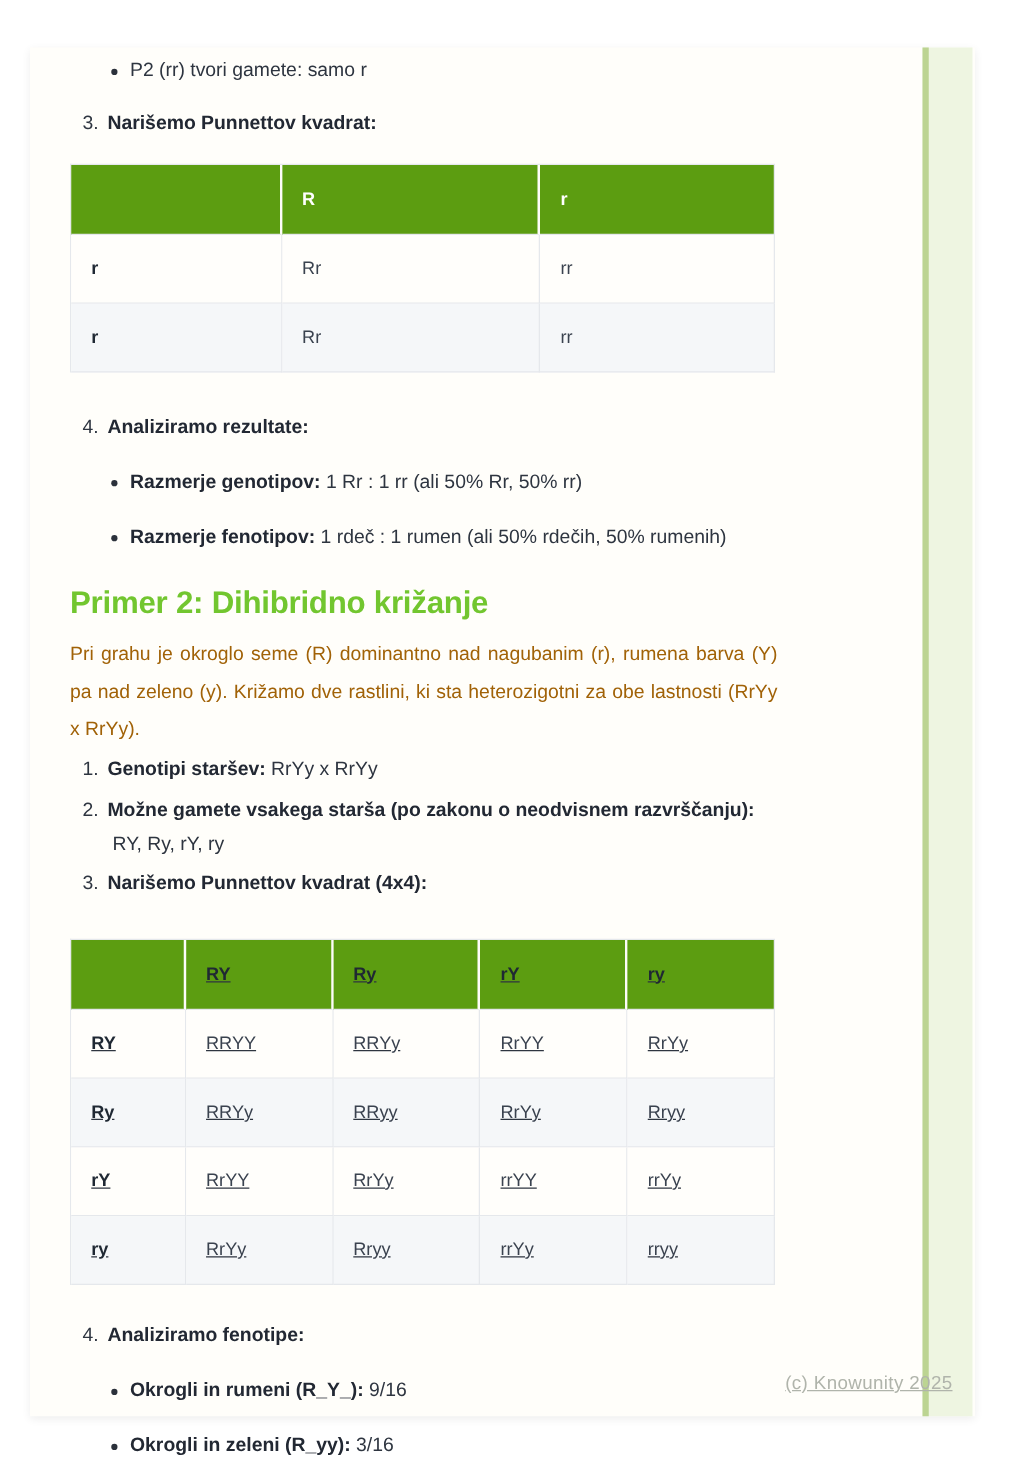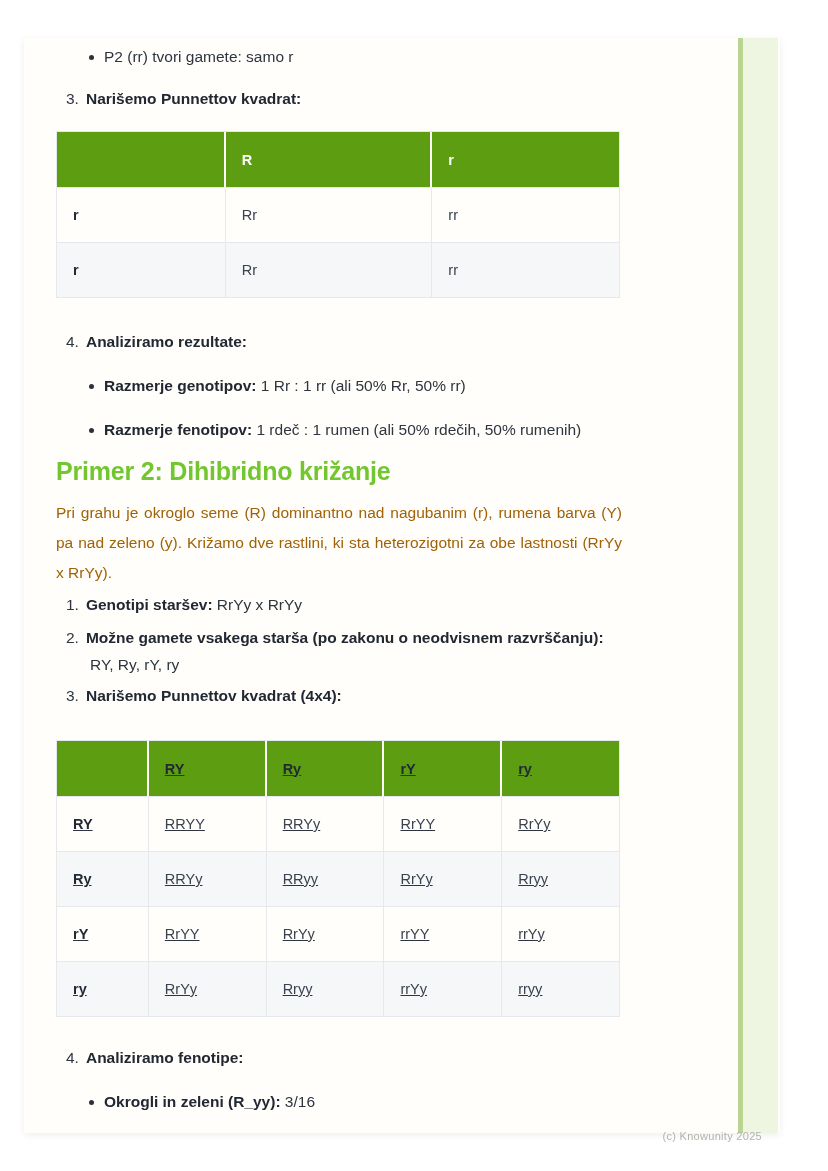--- a/index.html
+++ b/index.html
@@ -25,21 +25,21 @@
   
   .bli{display:flex;margin-left:33px;}
   .bli .dot{flex:none;width:5px;height:5px;border-radius:50%;background:#2b313b;margin:9px 10px 0 0;}
   .b{font-weight:700;color:#222833;}
   
   .oli{display:flex;margin-left:10px;}
   .oli .n{flex:none;margin-right:7px;}
   .cont-line{margin-left:34px;margin-top:5px;}
   
   .h2{
-    margin-top:15px;font-size:25px;line-height:30px;font-weight:700;
+    margin-top:26px;font-size:25px;line-height:30px;font-weight:700;
     color:#72c62f;letter-spacing:-.2px;
   }
   
   .para{margin-top:12px;text-align:justify;line-height:30px;color:#a16207;}
   
   table.punnett{
     border-collapse:separate;border-spacing:0;width:564px;
     border-left:1px solid #e5e8ec;border-top:1px solid #e5e8ec;
     font-size:14.5px;
   }
@@ -59,22 +59,22 @@
   table.punnett tbody tr.alt td{background:#f5f7f9;}
   .tbl1{margin-top:21px;}
   .tbl2{margin-top:33px;text-decoration:underline;}
   .mt-step{margin-top:33px;}
   .mt-b1{margin-top:22px;}
   .mt-item1{margin-top:6px;}
   .mt-item2{margin-top:11px;}
   .mt-item3{margin-top:9px;}
   .mt-step2{margin-top:30px;}
   .watermark{
-    position:absolute;top:1130px;right:66px;z-index:5;
-    font-size:11px;color:#b0b4ab;letter-spacing:.3px;
+    position:absolute;top:1098px;right:66px;z-index:5;
+    font-size:15px;color:#b0b4ab;letter-spacing:.3px;text-decoration:underline;
   }
 </style>
 </head>
 <body>
 
 <div class="page-card">
   <div class="green-band"></div>
 
   <div class="content">
 
@@ -196,19 +196,23 @@
       </tbody>
     </table>
 
     <div class="oli mt-step2">
       <span class="n">4.</span>
       <span class="b">Analiziramo fenotipe:</span>
     </div>
 
     <div class="bli mt-b1">
       <span class="dot"></span>
+      <span><span class="b">Okrogli in rumeni (R_Y_):</span><span> 9/16</span></span>
+    </div>
+    <div class="bli mt-b1">
+      <span class="dot"></span>
       <span><span class="b">Okrogli in zeleni (R_yy):</span><span> 3/16</span></span>
     </div>
 
   </div>
 </div>
 
 <div class="watermark">(c) Knowunity 2025</div>
 
 </body></html>

